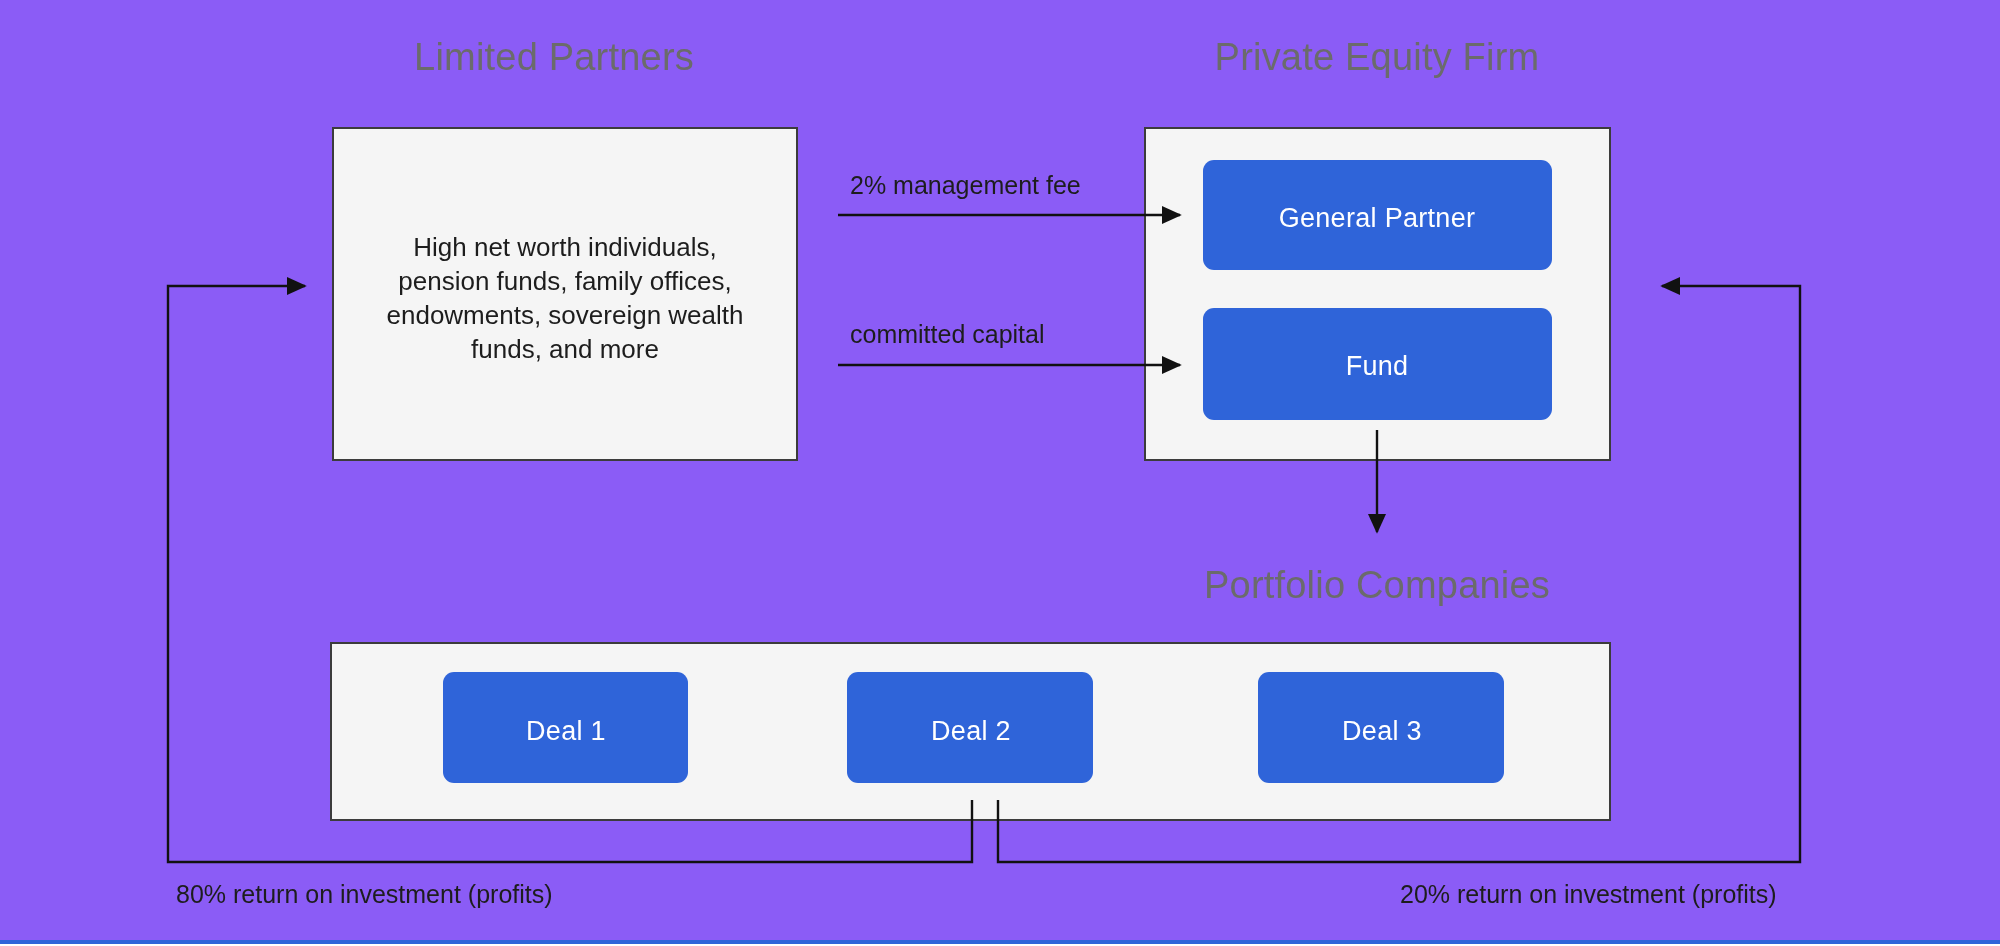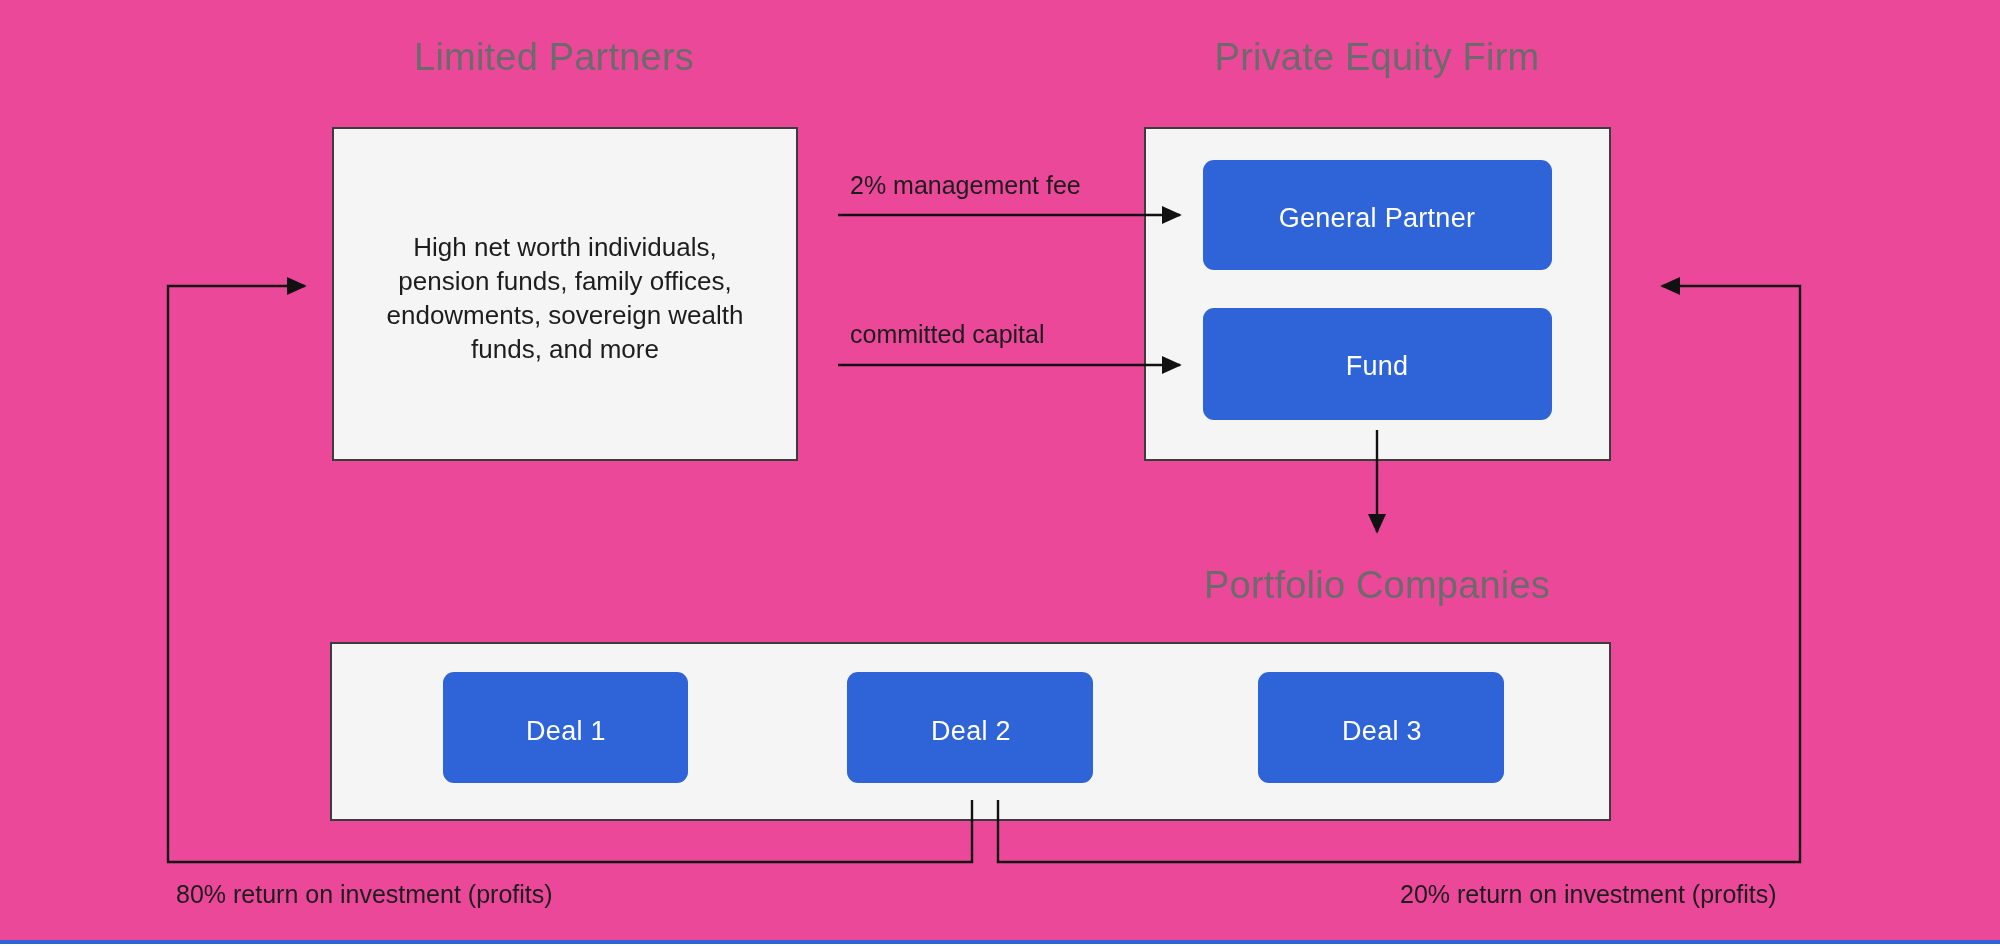--- a/index.html
+++ b/index.html
@@ -10,21 +10,21 @@
   body {
     width: 2000px;
     height: 946px;
     font-family: "Liberation Sans", sans-serif;
     overflow: hidden;
   }
   #diagram-root {
     position: relative;
     width: 2000px;
     height: 942px;
-    background: #ec4899;
+    background: #8b5cf6;
   }
   svg.canvas {
     position: absolute;
     top: 0;
     left: 0;
     width: 2000px;
     height: 946px;
     display: block;
   }
   .section-title {

